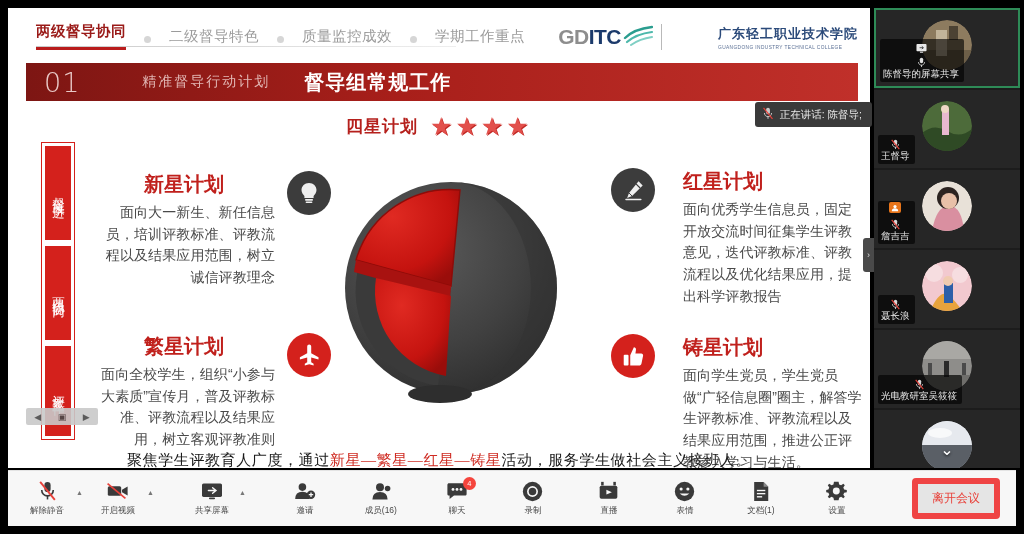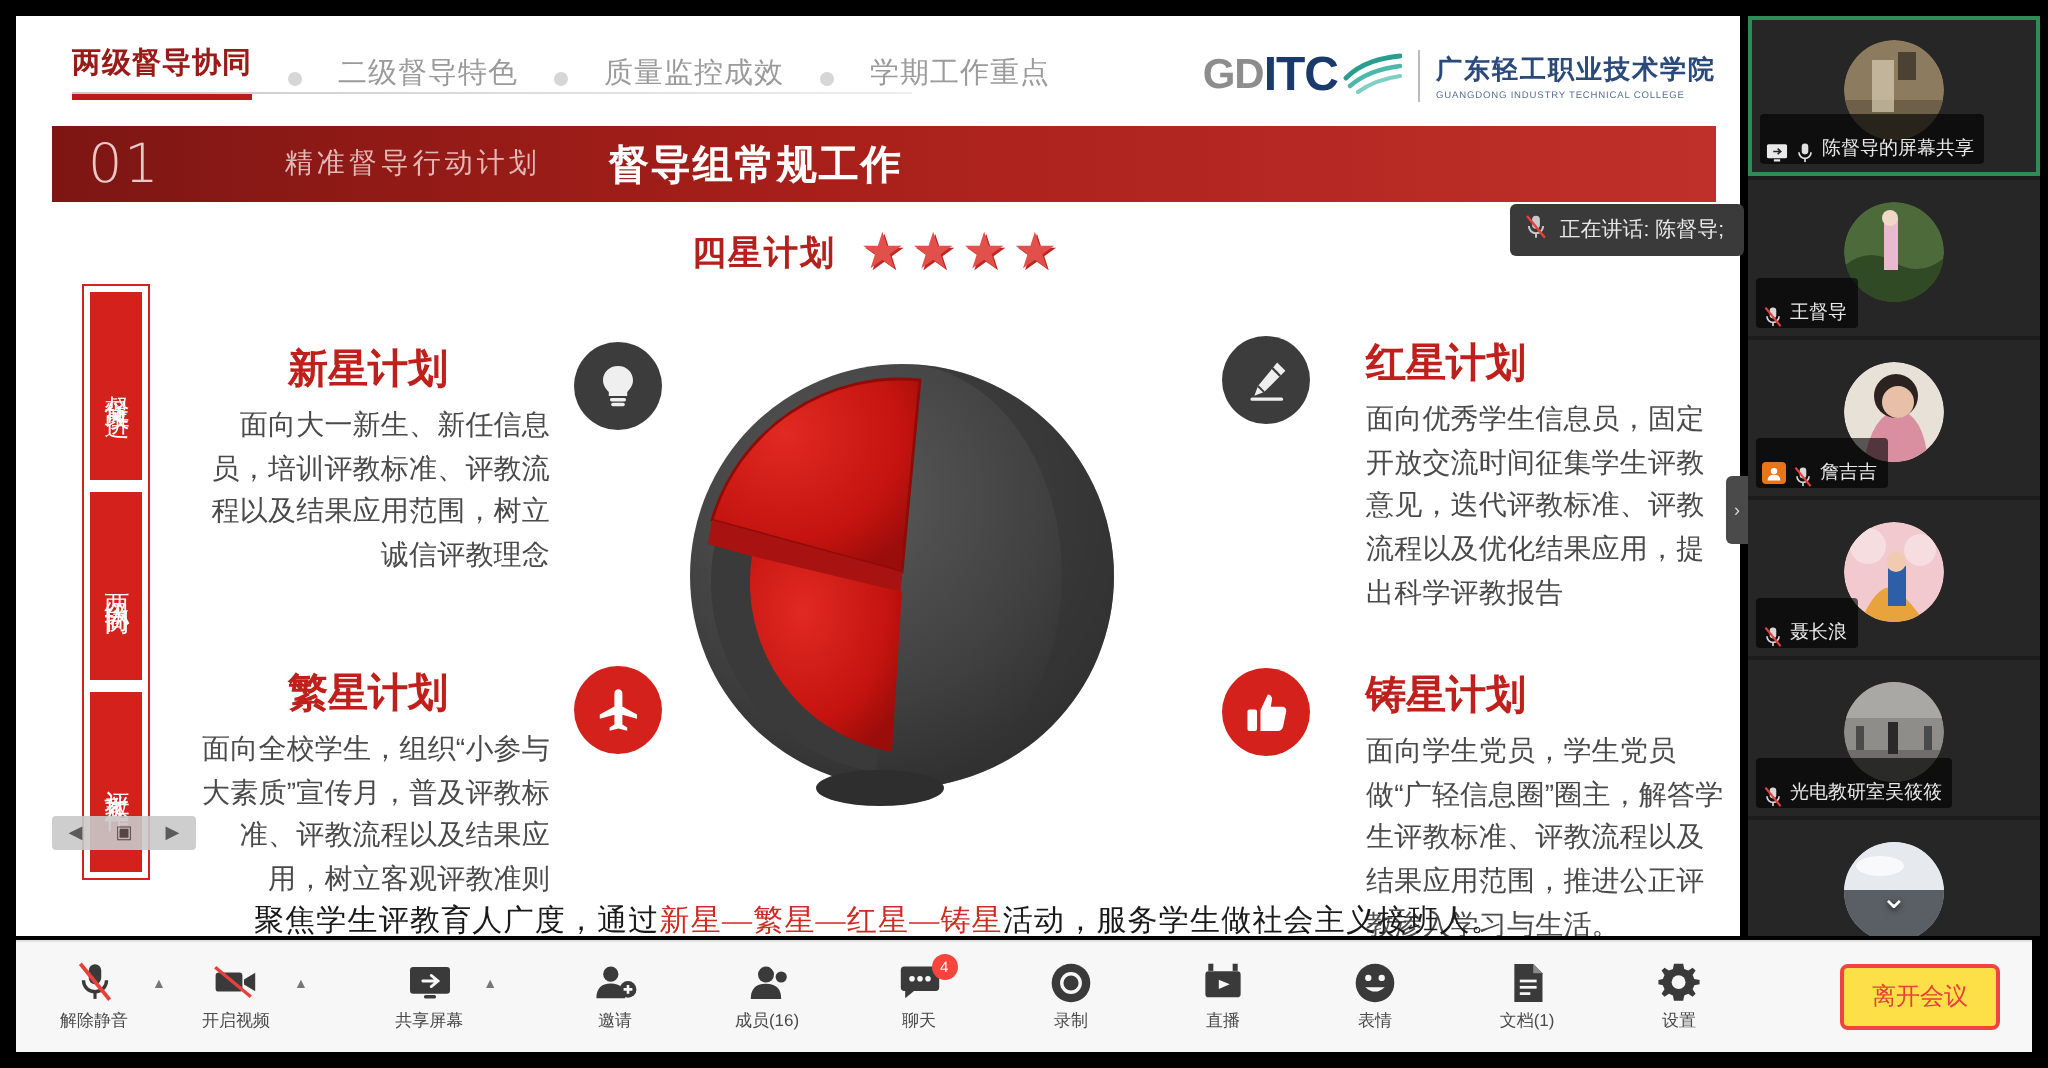--- a/index.html
+++ b/index.html
@@ -56,21 +56,21 @@
     width: 420px; height: 1px;
     background: linear-gradient(to right, #c9c9c9, #eee);
   }
 
   
   .logo {
     position: absolute; right: 12px; top: 16px;
     display: flex; align-items: center;
   }
   .logo-gd { font-size: 21px; font-weight: bold; color: #8d8d8d; letter-spacing: -0.5px; }
-  .logo-itc { font-size: 24px; font-weight: bold; color: #1b3a6b; letter-spacing: -0.5px; }
+  .logo-itc { font-size: 21px; font-weight: bold; color: #1b3a6b; letter-spacing: -0.5px; }
   .logo-swoosh { margin-left: 2px; }
   .logo-div { width: 1px; height: 26px; background: #b9b9b9; margin: 0 8px; }
   .logo-cn { font-size: 13px; color: #2b4a7a; letter-spacing: 1px; font-family: "Liberation Serif", serif; font-weight: bold;}
   .logo-en { font-size: 4.8px; color: #5a6f94; letter-spacing: 0.4px; margin-top: 2px; }
 
   
   .titleband {
     position: absolute; left: 18px; top: 55px;
     width: 832px; height: 38px;
     background: linear-gradient(to right, #7d1613 0%, #a81f1a 45%, #c0302a 100%);
@@ -189,22 +189,23 @@
   .tile-avatar {
     position: absolute; left: 50%; top: 50%;
     transform: translate(-50%, -56%);
     width: 50px; height: 50px; border-radius: 50%;
     overflow: hidden;
   }
   .tile-name {
     position: absolute; left: 4px; bottom: 4px;
     display: flex; align-items: center; gap: 3px;
     background: rgba(0,0,0,.62);
-    padding: 11px 5px 1px 3px;
+    padding: 1px 5px 1px 3px;
     border-radius: 2px;
+    flex-direction: column;
   }
   .tile-name .nm { font-size: 9.5px; color: #e9e9e9; white-space: nowrap; }
   .badge-host {
     background: #e8751a; color: #fff; font-size: 7px;
     width: 12px; height: 11px; border-radius: 2px;
     display: flex; align-items: center; justify-content: center;
   }
   .mic-muted { width: 11px; height: 11px; }
   .scr-ic { width: 11px; height: 11px; }
 
@@ -258,23 +259,23 @@
   .tb-lb { font-size: 8.5px; color: #4a4a4a; margin-top: 3px; white-space: nowrap; }
   .caret { font-size: 7px; color: #777; margin: 0 8px 12px 2px; }
   .tb-badge {
     position: absolute; right: 6px; top: -3px;
     background: #f5453d; color: #fff;
     font-size: 7.5px; min-width: 13px; height: 13px;
     border-radius: 7px;
     display: flex; align-items: center; justify-content: center;
   }
   .leave-btn {
-    border: 2px solid #ef4444; color: #e8413a;
+    border: 6px solid #ef4444; color: #e8413a;
     font-size: 12px; padding: 6px 14px; border-radius: 4px;
-    background: #fde047;
+    background: #e5e5e5;
   }
 </style>
 </head>
 <body>
 
 <div class="app">
 
   <div class="slide">
 
     <div class="topnav">
@@ -293,21 +294,21 @@
         <span class="logo-gd">GD</span>
         <span class="logo-itc">ITC</span>
         <span class="logo-swoosh">
           <svg width="30" height="22" viewBox="0 0 30 22">
             <path d="M2,14 C10,6 20,4 29,3" stroke="#2a9d8f" stroke-width="2.4" fill="none" stroke-linecap="round"></path>
             <path d="M4,18 C12,11 21,9 29,8" stroke="#4cb8ab" stroke-width="2.2" fill="none" stroke-linecap="round"></path>
             <path d="M8,21 C15,16 22,14 29,13" stroke="#7fcfc4" stroke-width="2" fill="none" stroke-linecap="round"></path>
           </svg>
         </span>
         <span class="logo-div"></span>
-        <span style="display:flex;flex-direction:column;">
+        <span style="display:flex;flex-direction:column;margin-left:48px;">
           <span class="logo-cn">广东轻工职业技术学院</span>
           <span class="logo-en">GUANGDONG INDUSTRY TECHNICAL COLLEGE</span>
         </span>
       </div>
     </div>
 
     <div class="titleband">
       <span class="band-num">01</span>
       <span class="band-sub">精准督导行动计划</span>
       <span class="band-main">督导组常规工作</span>

